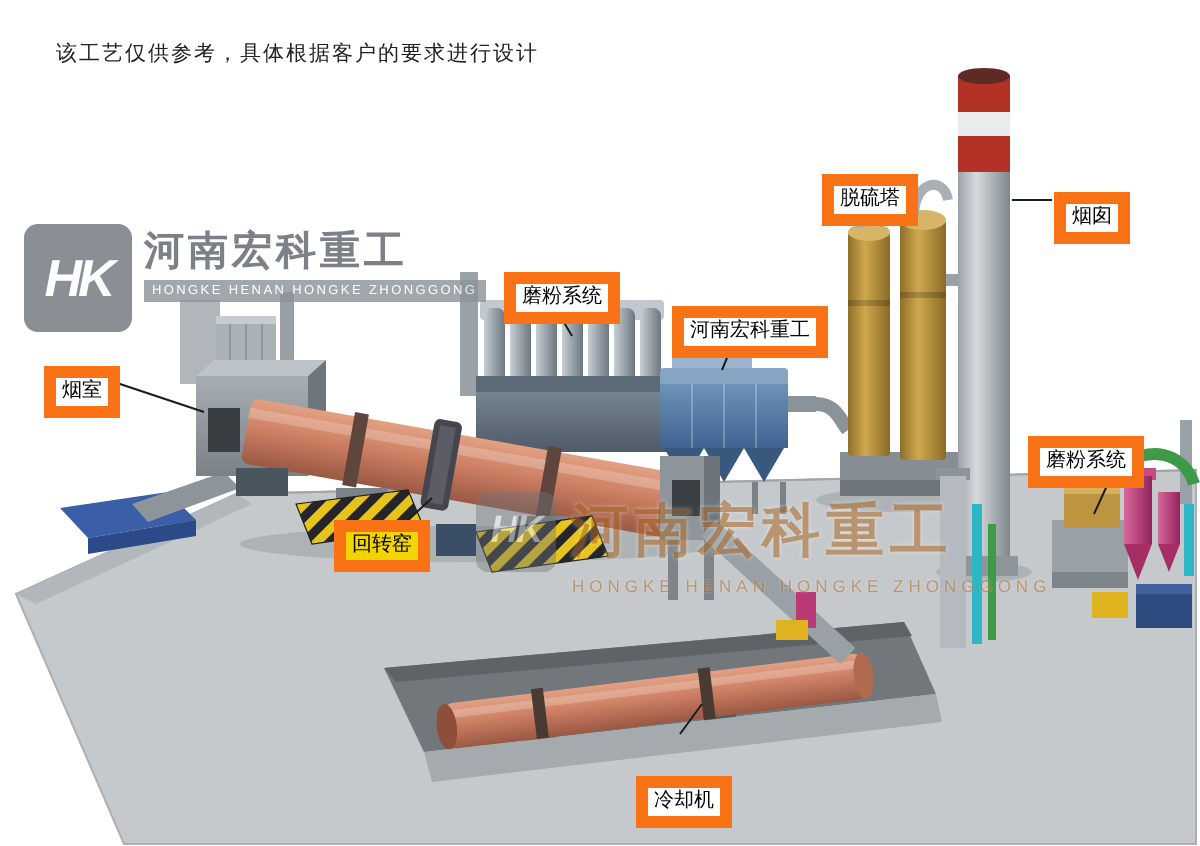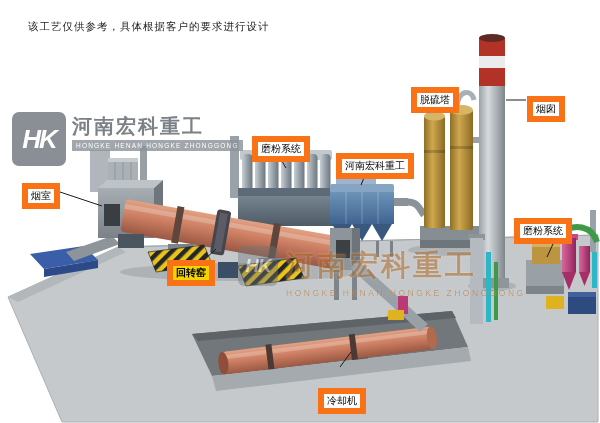--- a/index.html
+++ b/index.html
@@ -9,21 +9,21 @@
   }
   .scene{position:absolute;left:0;top:0;z-index:1;}
   .disclaimer{
     position:absolute;left:28px;top:20px;z-index:4;
     font-size:10.5px;color:#222;letter-spacing:1px;white-space:nowrap;
   }
   .label{
     position:absolute;z-index:5;background:#ffffff;border:6px solid #f97316;color:#000;
     font-size:10px;line-height:1;padding:2px 3px;white-space:nowrap;
   }
-  .label.yellow{background:#f2d400;font-weight:bold;}
+  .label.yellow{background:#f2d400;}
   
   .wm-left{position:absolute;left:12px;top:112px;z-index:3;opacity:.82;display:flex;gap:6px;align-items:flex-start;}
   .wm-left .tile{
     width:54px;height:54px;background:#70777d;border-radius:7px;color:#fff;
     display:flex;align-items:center;justify-content:center;
     font-weight:bold;font-style:italic;font-size:26px;letter-spacing:-2px;
   }
   .wm-left .txt{display:flex;flex-direction:column;}
   .wm-left .cn{font-size:20px;font-weight:bold;color:#5f666c;letter-spacing:2px;line-height:1.4;}
   .wm-left .en{

